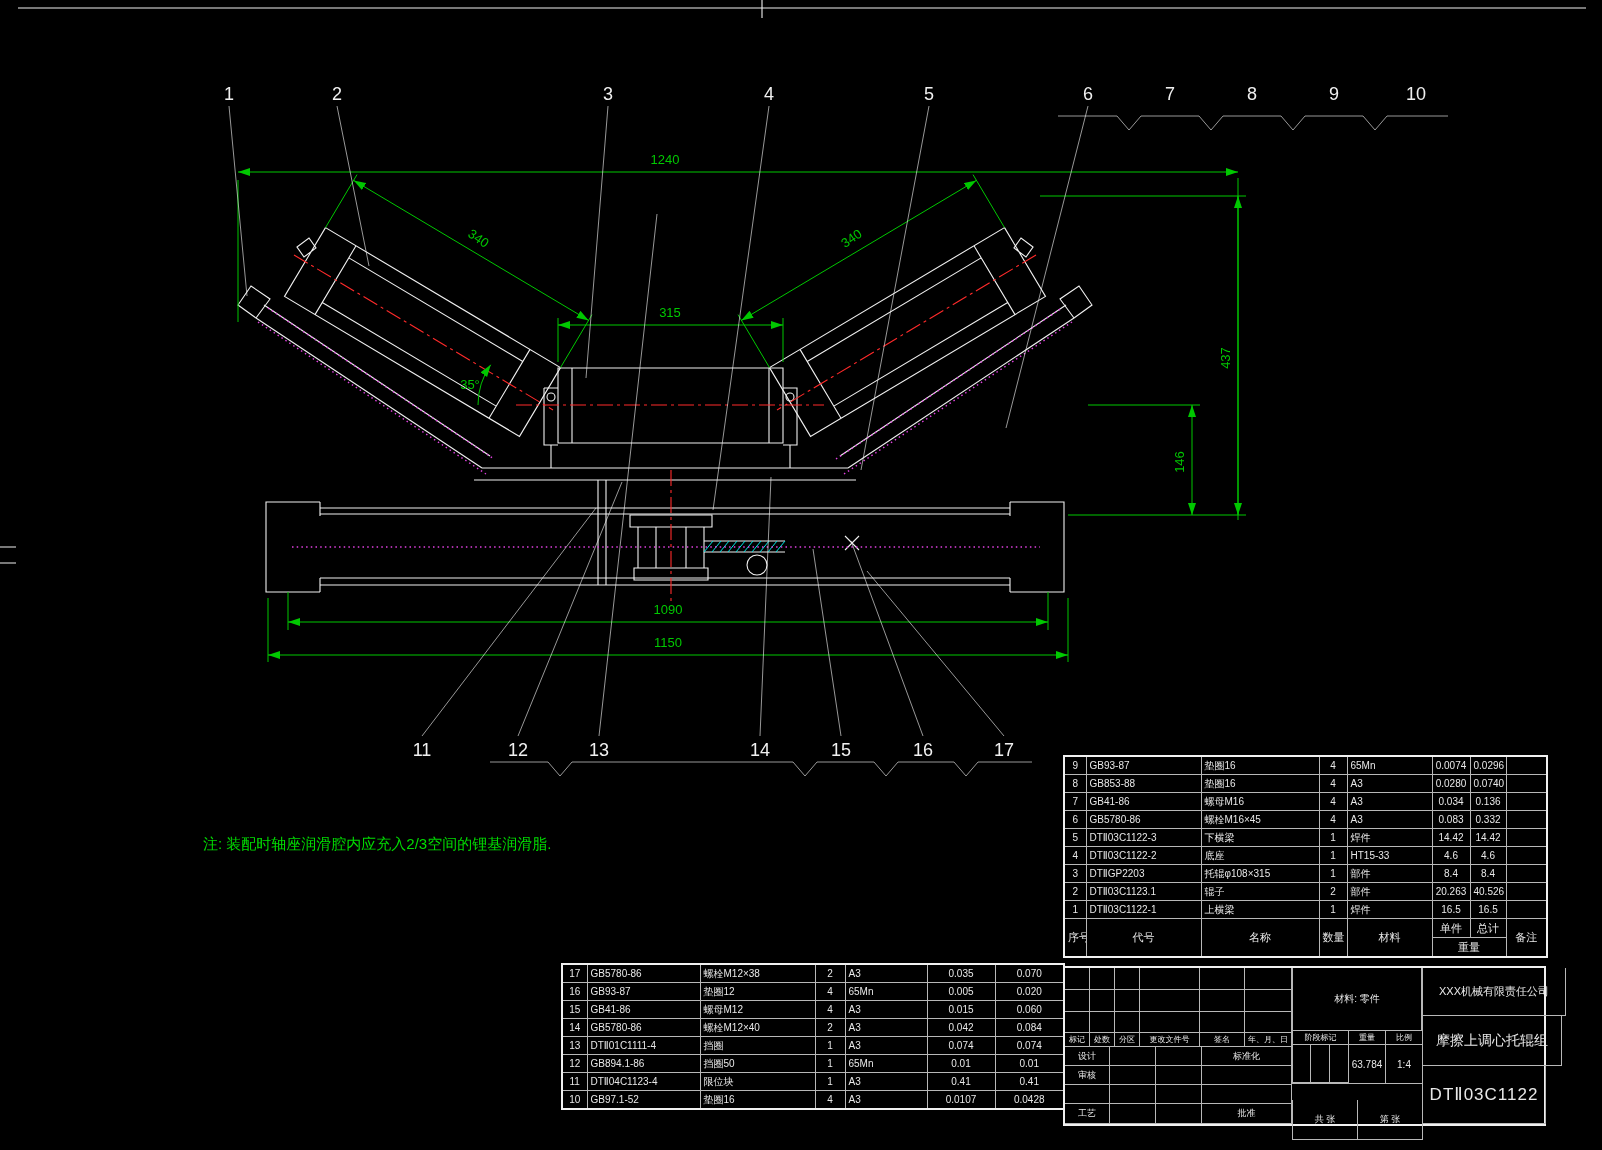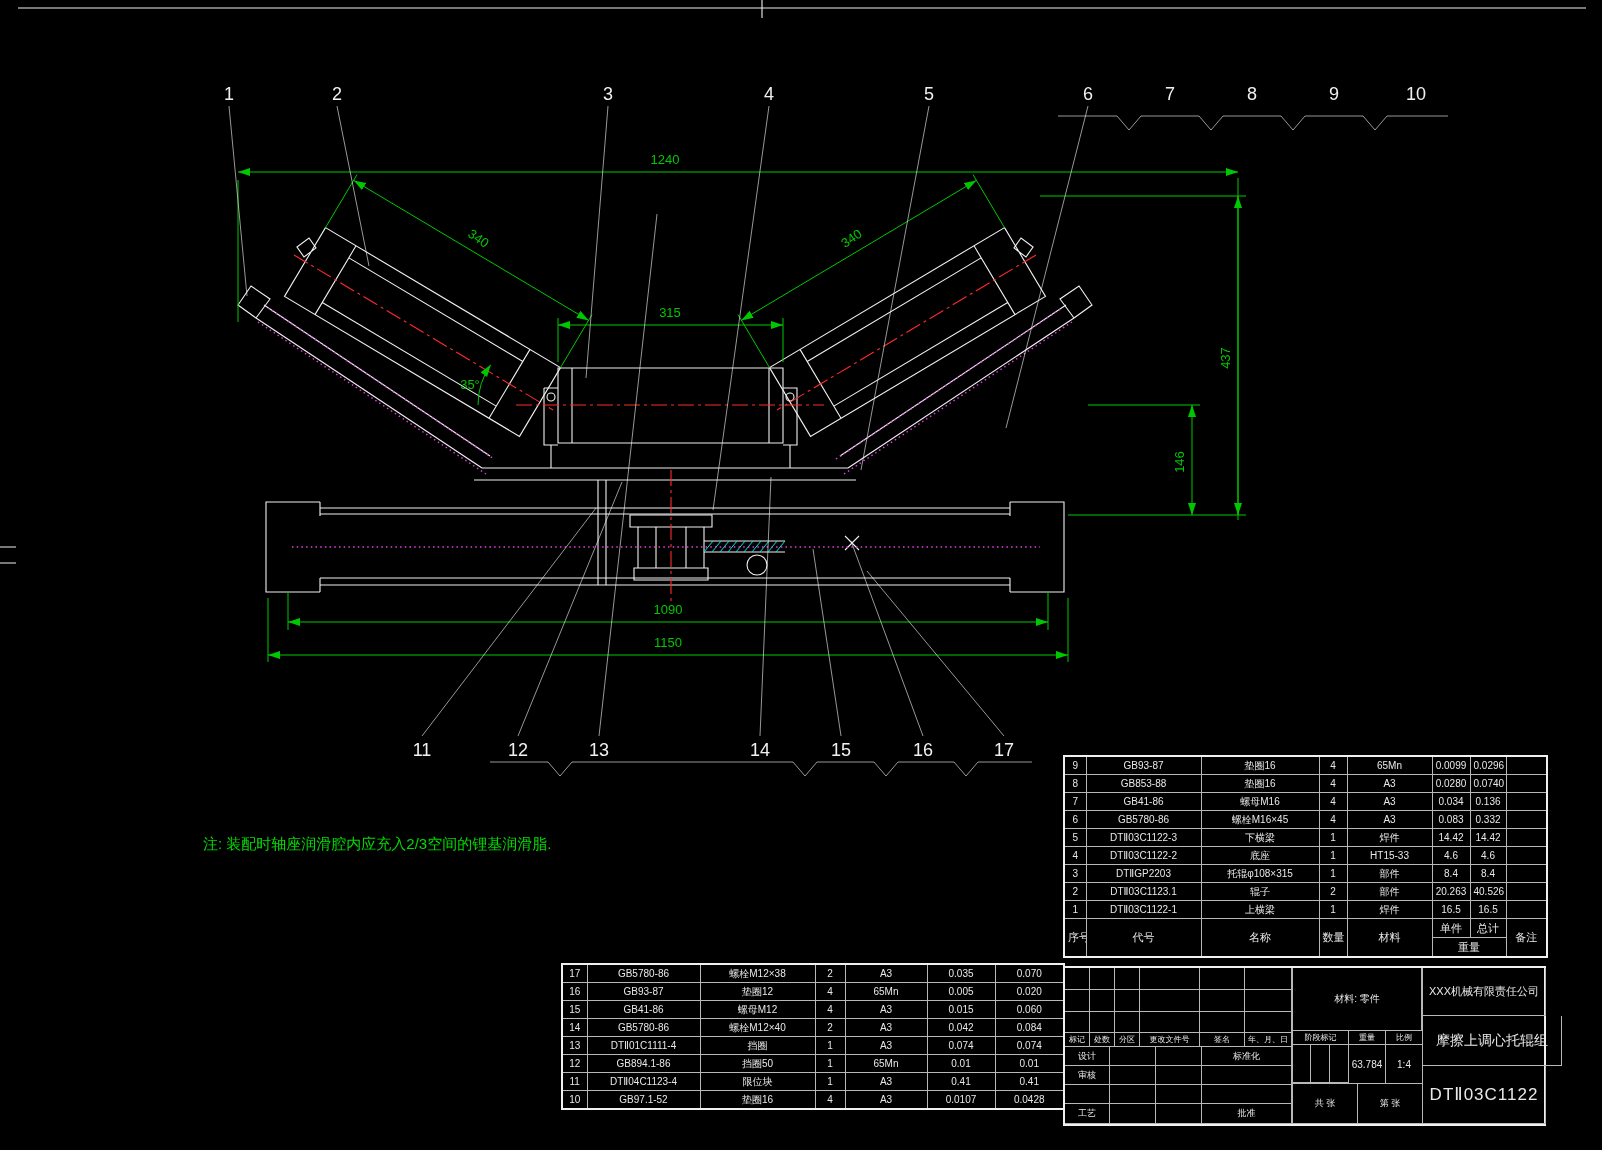--- a/index.html
+++ b/index.html
@@ -16,34 +16,34 @@
   text.dim{fill:var(--dimension,#00c800);font-size:13px}
   text.callout{fill:var(--line,#f0f0f0);font-size:18px}
   text.note-text{fill:var(--note,#00dc00);font-size:15px}
   table.bom{position:absolute;border-collapse:collapse;table-layout:fixed;border:2px solid var(--line,#f0f0f0);
             color:var(--text,#e8e8e8);font-size:10px}
   .bom td,.bom th{border:1px solid var(--table_line,#c0c0c0);padding:0 3px;overflow:hidden;white-space:nowrap;
             font-weight:normal;height:17px}
   .bom th{text-align:center;font-size:11px;height:18px}
   #bom-upper{left:1063px;top:755px;width:483px}
   #bom-lower{left:561px;top:963px;width:502px}
-  .ta-c{text-align:center}.ta-l{text-align:center}
+  .ta-c{text-align:center}.ta-l{text-align:left}
   #tblock{position:absolute;left:1063px;top:966px;width:483px;height:160px;border:2px solid var(--line,#f0f0f0);
           box-sizing:border-box;color:var(--text,#e8e8e8)}
   .tz{position:absolute;box-sizing:border-box}
   .tc{display:flex;align-items:center;justify-content:center;border-right:1px solid var(--table_line,#c0c0c0);
       border-bottom:1px solid var(--table_line,#c0c0c0);overflow:hidden;white-space:nowrap;box-sizing:border-box}
   .f8{font-size:8px}.f9{font-size:9px}.f10{font-size:10px}.f11{font-size:11px}.f14{font-size:14px}
   .f17{font-size:17px;letter-spacing:1px}
   .tb-left-top{left:0;top:0;width:227px;height:79px;display:grid;grid-template-columns:25px 25px 25px 60px 45px 47px;grid-template-rows:22px 22px 21px 14px}
   .tb-left-bot{left:0;top:79px;width:227px;height:77px;display:grid;grid-template-columns:45px 46px 46px 90px;grid-template-rows:19px 19px 19px 20px}
   .tb-mat{left:227px;top:0;width:130px;height:63px;border-left:1px solid var(--table_line,#c0c0c0)}
   .tb-stage{left:227px;top:63px;width:130px;height:53px;display:grid;grid-template-columns:56px 37px 37px;grid-template-rows:14px 39px;border-left:1px solid var(--table_line,#c0c0c0)}
-  .tb-sheets{left:227px;top:116px;width:130px;height:40px;display:grid;grid-template-columns:65px 65px;border-left:1px solid var(--table_line,#c0c0c0)}
-  .tb-company{left:357px;top:0;width:124px;height:48px;border-left:1px solid var(--table_line,#c0c0c0)}
+  .tb-sheets{left:227px;top:132px;width:130px;height:40px;display:grid;grid-template-columns:65px 65px;border-left:1px solid var(--table_line,#c0c0c0)}
+  .tb-company{left:357px;top:0;width:144px;height:48px;border-left:1px solid var(--table_line,#c0c0c0)}
   .tb-product{left:357px;top:48px;width:140px;height:50px;border-left:1px solid var(--table_line,#c0c0c0)}
   .tb-number{left:357px;top:98px;width:124px;height:58px;border-left:1px solid var(--table_line,#c0c0c0)}
   .tb-sub{display:grid;grid-template-columns:1fr 1fr 1fr;width:100%;height:100%}
 </style>
 </head>
 <body>
 
 <div id="sheet">
 
   <svg id="cad" width="1602" height="1150" viewBox="0 0 1602 1150">
@@ -171,21 +171,21 @@
         <col style="width:36px">
         <col style="width:41px">
       </colgroup>
     <tbody>
       <tr>
           <td class="ta-c">9</td>
           <td class="ta-l">GB93-87</td>
           <td class="ta-l">垫圈16</td>
           <td class="ta-c">4</td>
           <td class="ta-l">65Mn</td>
-          <td class="ta-c">0.0099</td>
+          <td class="ta-c">0.0074</td>
           <td class="ta-c">0.0296</td>
           <td></td>
         </tr>
       <tr>
           <td class="ta-c">8</td>
           <td class="ta-l">GB853-88</td>
           <td class="ta-l">垫圈16</td>
           <td class="ta-c">4</td>
           <td class="ta-l">A3</td>
           <td class="ta-c">0.0280</td>

